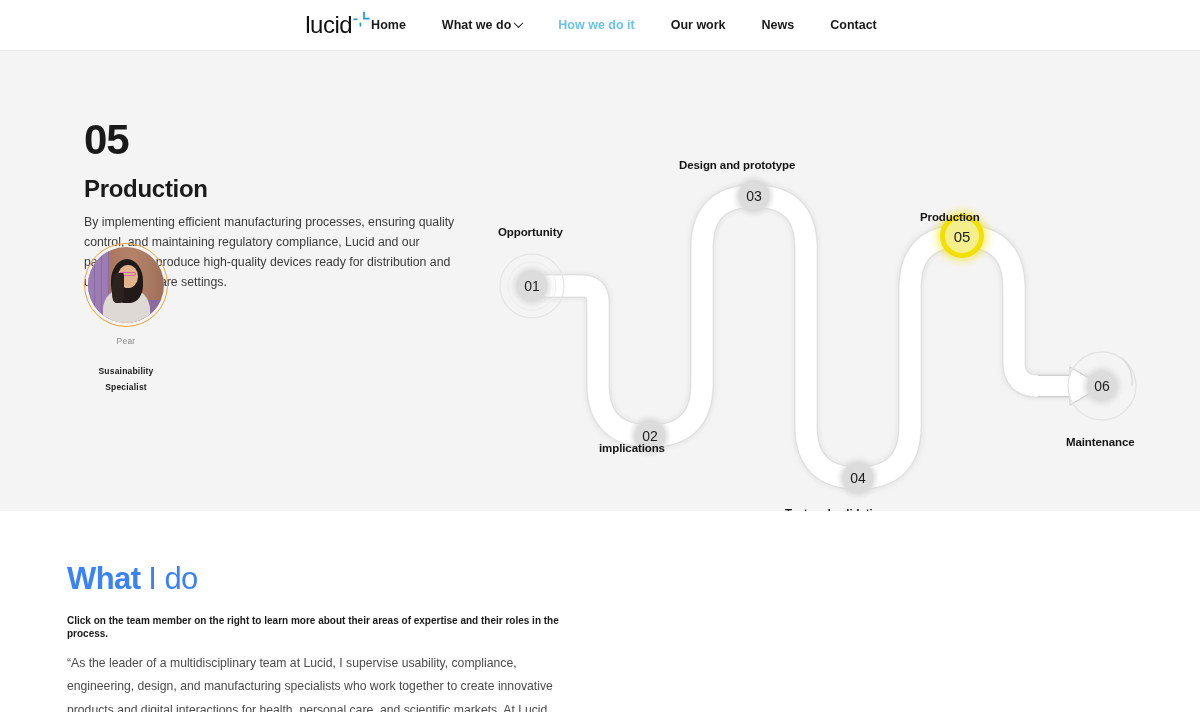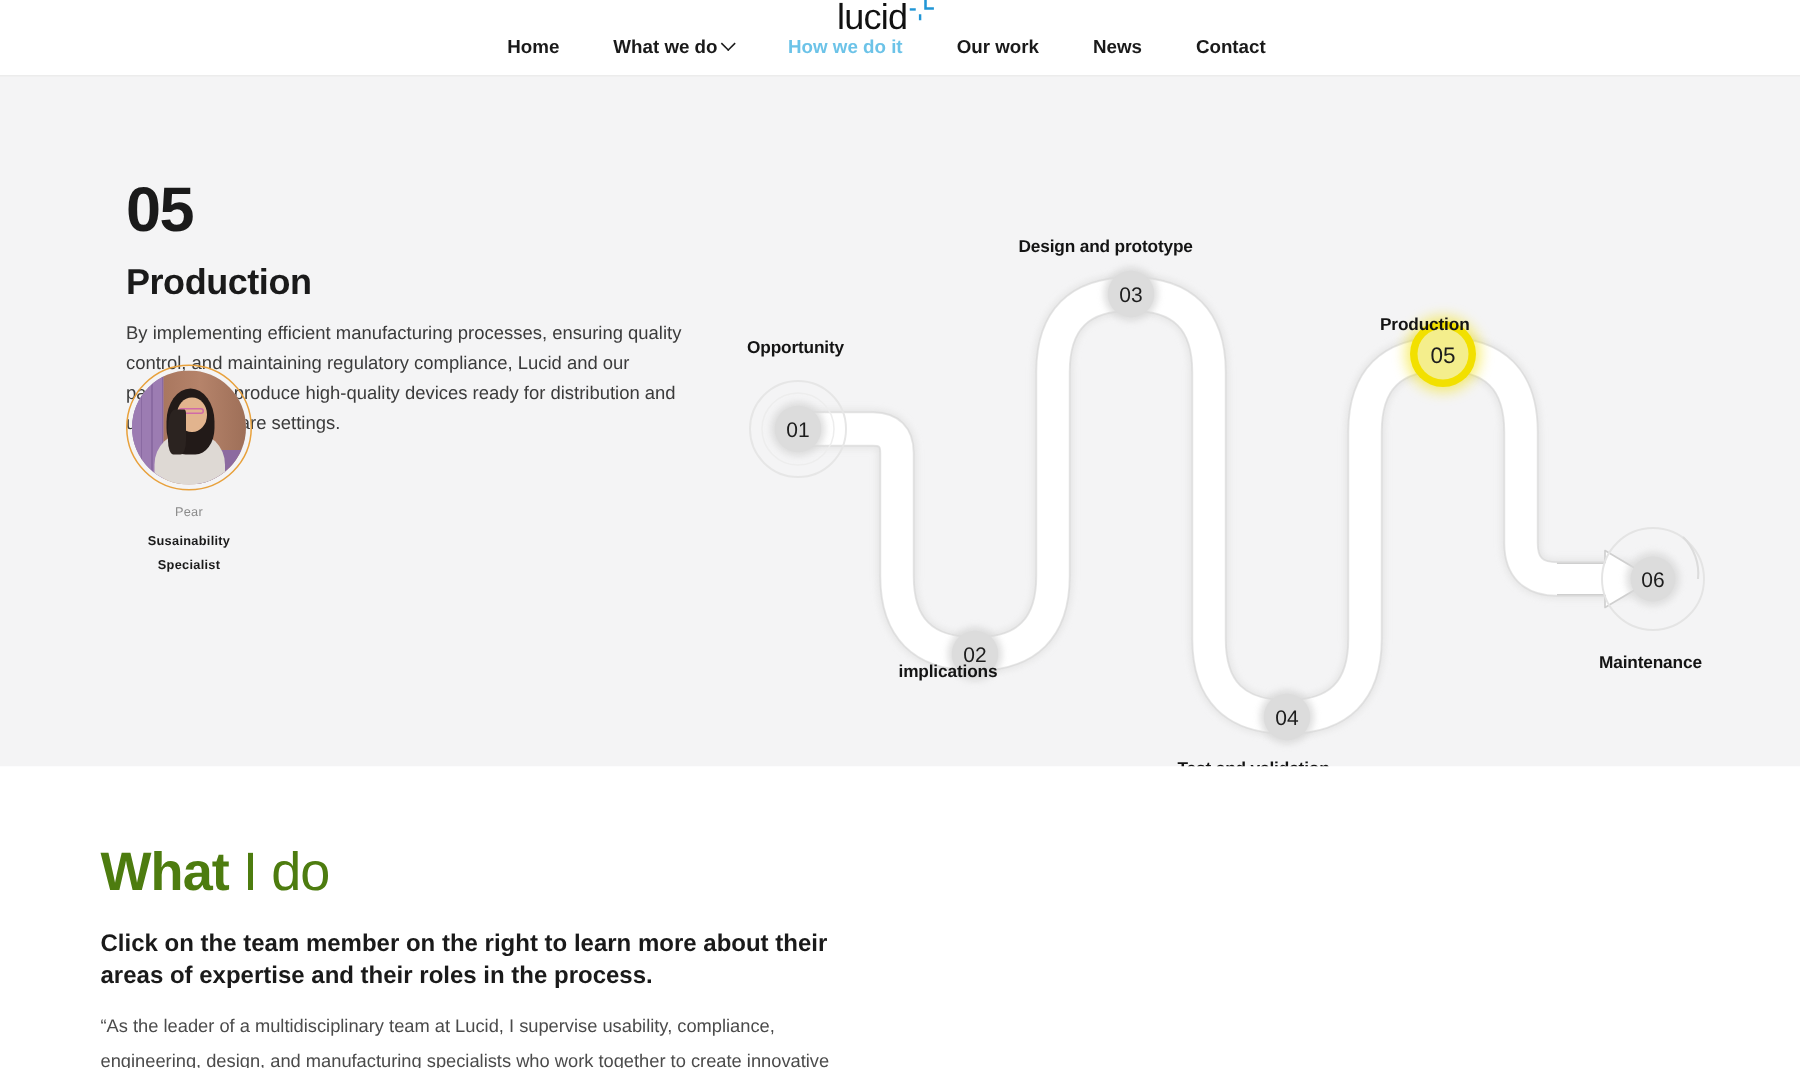--- a/index.html
+++ b/index.html
@@ -8,24 +8,23 @@
     background: #ffffff;
     font-family: "Liberation Sans", sans-serif;
     overflow: hidden;
   }
 
   
   .header {
     height: 50px; width: 1200px;
     background: #ffffff;
     display: flex; align-items: center;
-    justify-content: flex-start;
+    justify-content: center;
     padding: 0 36px 0 18px;
     position: relative;
-    flex-direction: column;
   }
   .logo-wrap { display: flex; align-items: flex-start; }
   .logo-text {
     font-size: 24px; font-weight: 400; letter-spacing: -0.5px;
     color: #111111; line-height: 1;
     font-family: "Liberation Sans", sans-serif;
   }
   .logo-mark { margin-left: 1px; margin-top: -2px; }
 
   .nav { display: flex; align-items: center; gap: 36px; }
@@ -79,21 +78,21 @@
   }
   .avatar-inner {
     width: 100%; height: 100%; border-radius: 50%;
     overflow: hidden; position: relative; background: #e8e8e8;
   }
   .member-name {
     font-size: 8.5px; color: #8a8a8a; margin-top: 9px; letter-spacing: .2px;
   }
   .member-role {
     font-size: 8.5px; color: #1a1a1a; font-weight: 700;
-    margin-top: 7px; line-height: 1.85; letter-spacing: .2px;
+    margin-top: 18px; line-height: 1.85; letter-spacing: .2px;
   }
 
   
   .scene { position: absolute; inset: 0; }
   .sc-wall { position: absolute; inset: 0; }
   .sc-head {
     position: absolute; border-radius: 50%;
   }
   .sc-body {
     position: absolute; border-radius: 46% 46% 0 0 / 62% 62% 0 0;
@@ -106,26 +105,26 @@
 
   .node-label {
     position: absolute; font-size: 11.5px; font-weight: 700;
     color: #141414; white-space: nowrap; letter-spacing: -0.1px;
   }
 
   
   .bottom { position: relative; width: 1200px; height: 201px; background: #ffffff; }
   .bottom-left { position: absolute; left: 67px; top: 52px; width: 500px; }
   .bottom-title {
-    font-size: 36px; color: #4d7c0f; letter-spacing: -0.6px; line-height: 1;
+    font-size: 31px; color: #3b82f6; letter-spacing: -0.6px; line-height: 1;
   }
   .bottom-title b { font-weight: 800; }
   .bottom-title span.light { font-weight: 400; }
   .bottom-sub {
-    font-size: 16px; font-weight: 700; color: #1a1a1a;
+    font-size: 10px; font-weight: 700; color: #1a1a1a;
     margin-top: 20px; line-height: 1.33; width: 492px;
   }
   .bottom-quote {
     font-size: 12.2px; color: #4b4b4b; line-height: 1.95;
     margin-top: 11px; width: 495px;
   }
 </style>
 </head>
 <body>
 

